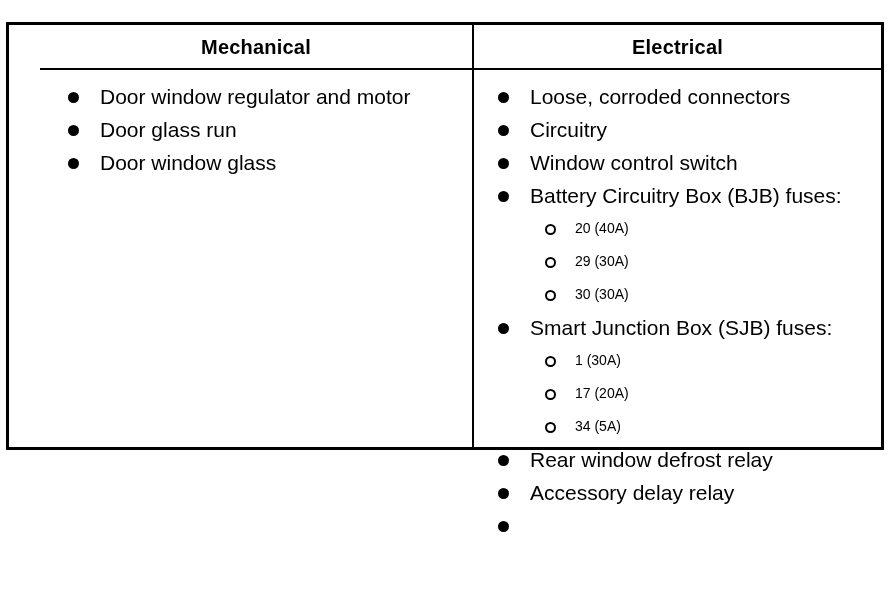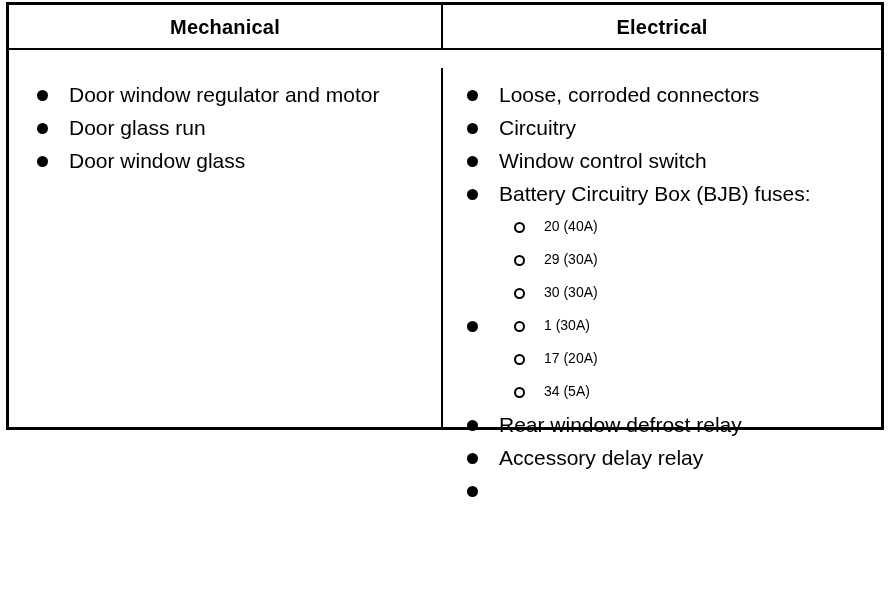--- a/index.html
+++ b/index.html
@@ -19,28 +19,29 @@
     position: relative;
     width: 896px;
     height: 600px;
     background: #ffffff;
   }
 
   
   .diag-table {
     position: absolute;
     left: 6px;
-    top: 2px;
+    top: 22px;
     width: 878px;
     height: 428px;
     box-sizing: border-box;
     border: 3px solid #000000;
     background: #ffffff;
     display: flex;
     flex-direction: column;
+    padding-left: 31px;
   }
 
   
   .table-header {
     display: flex;
     flex: 0 0 auto;
     height: 45px;
     border-bottom: 2px solid #000000;
     box-sizing: border-box;
   }
@@ -55,21 +56,20 @@
     line-height: 1;
   }
   .header-cell.left  { width: 434px; border-right: 2px solid #000000; }
   .header-cell.right { flex: 1 1 auto; }
 
   
   .table-body {
     display: flex;
     flex: 1 1 auto;
     min-height: 0;
-    margin-top: 18px;
   }
   .body-cell {
     box-sizing: border-box;
     padding-top: 10px;
   }
   .body-cell.left  { width: 434px; border-right: 2px solid #000000; }
   .body-cell.right { flex: 1 1 auto; }
 
   
   ul.bullets {
@@ -206,20 +206,21 @@
           </li>
           <li class="subitem">
             <span class="marker-hollow"></span>
             <span class="subitem-text">30 (30A)</span>
           </li>
         </ul>
 
         <ul class="bullets">
           <li class="item">
             <span class="marker"></span>
+            <span class="item-text">Smart Junction Box (SJB) fuses:</span>
           </li>
         </ul>
         <ul class="subbullets">
           <li class="subitem">
             <span class="marker-hollow"></span>
             <span class="subitem-text">1 (30A)</span>
           </li>
           <li class="subitem">
             <span class="marker-hollow"></span>
             <span class="subitem-text">17 (20A)</span>

